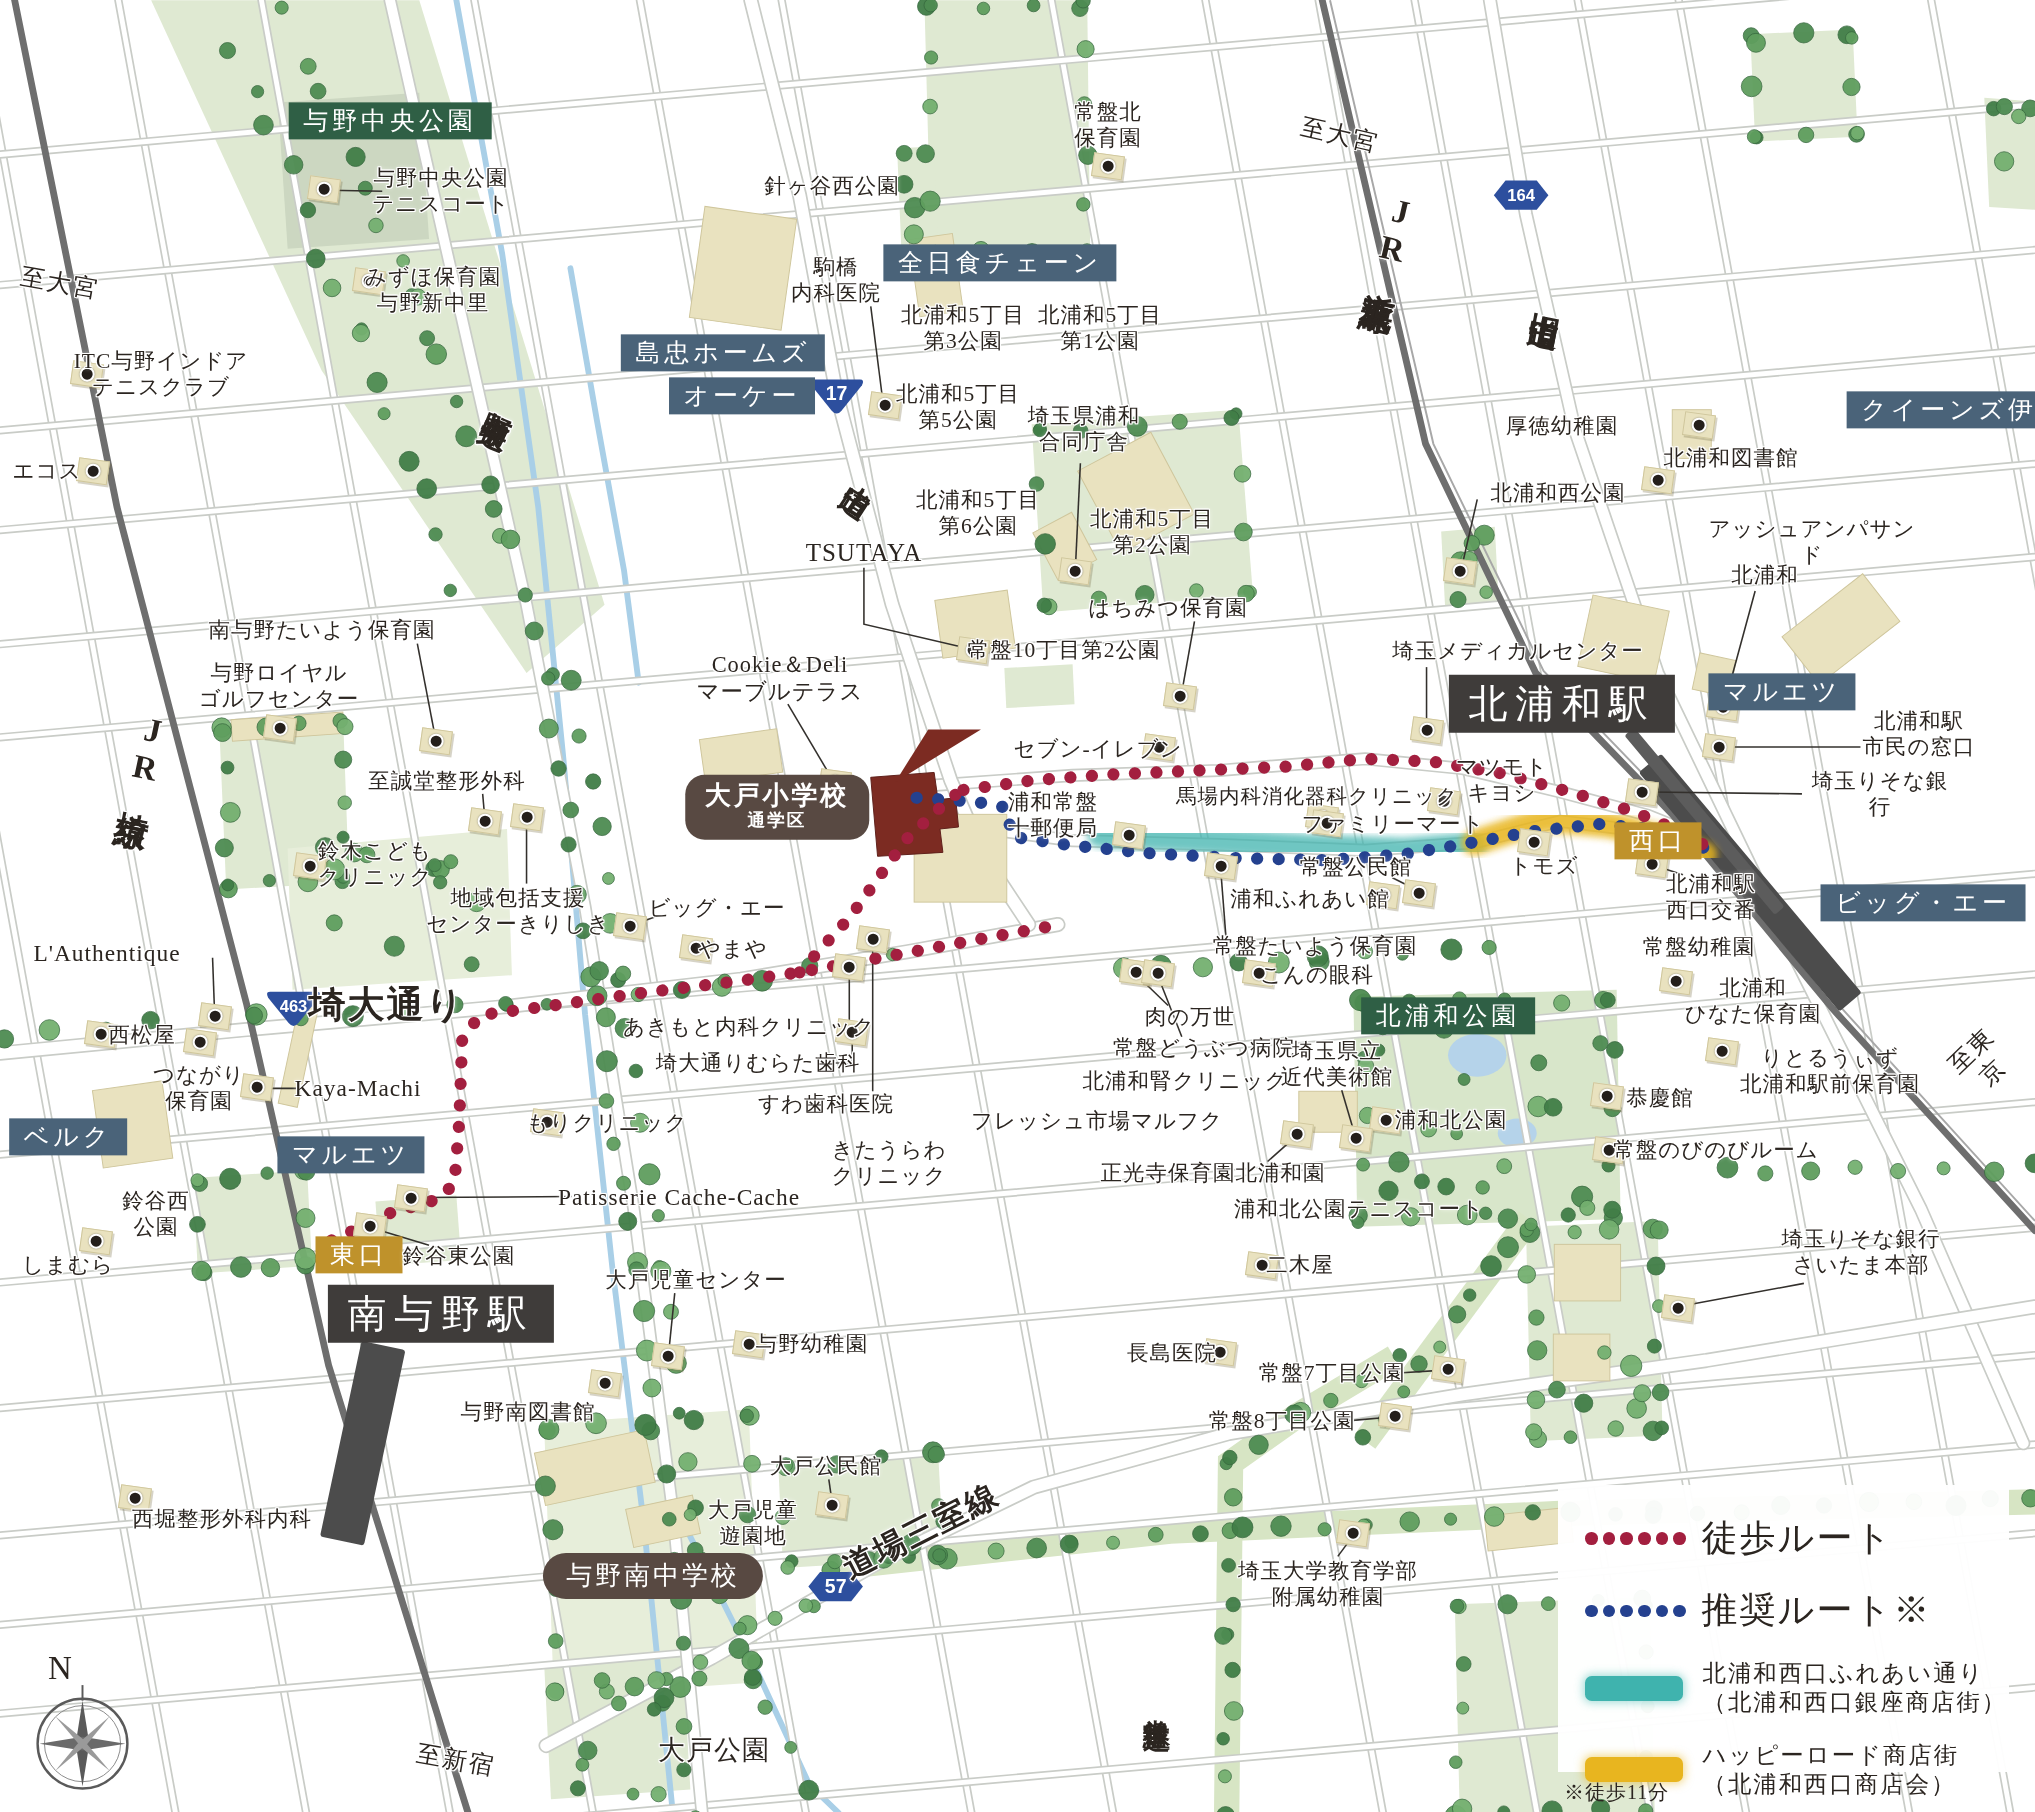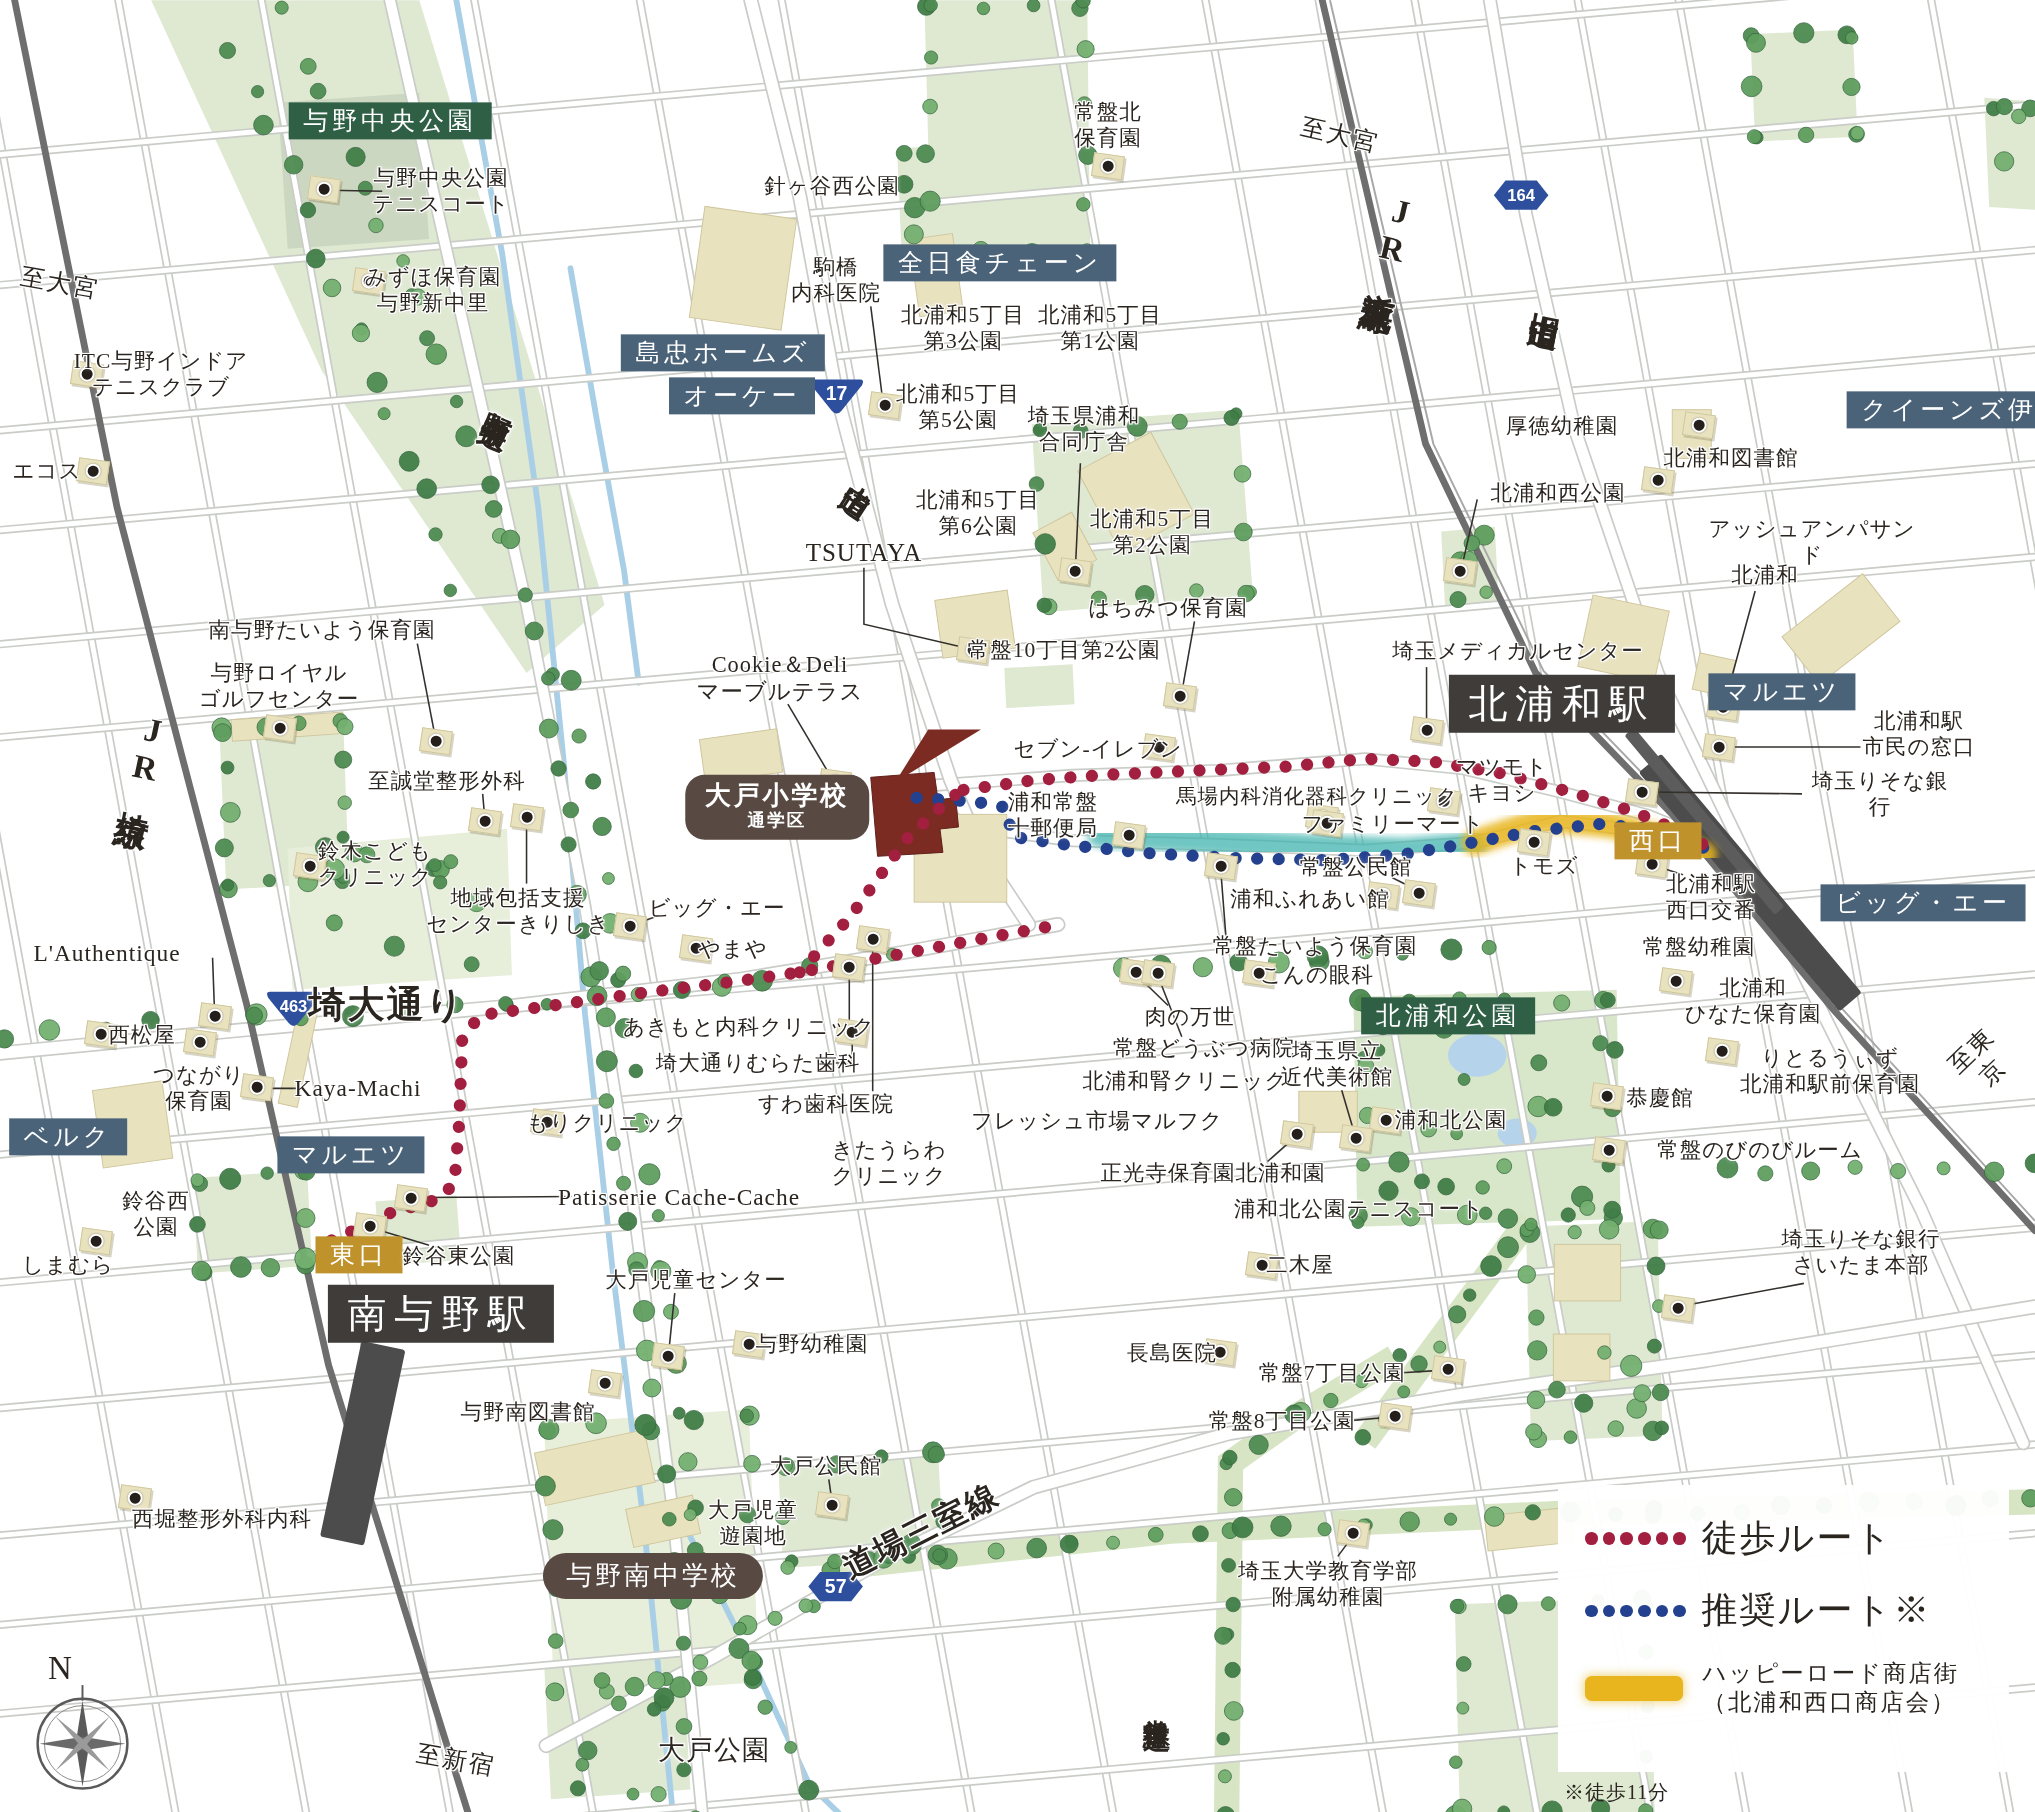--- a/index.html
+++ b/index.html
@@ -928,21 +928,21 @@
       <div class="lbl" style="left: 1880px; top: 794px;">埼玉りそな銀行</div>
       <div class="badge blue" style="left: 1923px; top: 903px;">ビッグ・エー</div>
       <div class="lbl" style="left: 1711px; top: 897px;">北浦和駅
 西口交番</div>
       <div class="lbl" style="left: 1699px; top: 947px;">常盤幼稚園</div>
       <div class="lbl" style="left: 1753px; top: 1001px;">北浦和
 ひなた保育園</div>
       <div class="lbl" style="left: 1830px; top: 1071px;">りとるうぃず
 北浦和駅前保育園</div>
       <div class="lbl" style="left: 1660px; top: 1098px;">恭慶館</div>
-      <div class="lbl" style="left: 1716px; top: 1150px; margin-left: 44px;">常盤のびのびルーム</div>
+      <div class="lbl" style="left: 1716px; top: 1150px;">常盤のびのびルーム</div>
       <div class="lbl" style="left: 1861px; top: 1252px;">埼玉りそな銀行
 さいたま本部</div>
       <div class="badge green" style="left: 1448px; top: 1016px;">北浦和公園</div>
       <div class="lbl" style="left: 1451px; top: 1120px;">浦和北公園</div>
       <div class="lbl" style="left: 1317px; top: 975px;">こんの眼科</div>
       <div class="lbl" style="left: 1315px; top: 946px;">常盤たいよう保育園</div>
       <div class="lbl" style="left: 1190px; top: 1017px;">肉の万世</div>
       <div class="lbl" style="left: 1204px; top: 1048px;">常盤どうぶつ病院</div>
       <div class="lbl" style="left: 1185px; top: 1081px;">北浦和腎クリニック</div>
       <div class="lbl" style="left: 1097px; top: 1121px;">フレッシュ市場マルフク</div>
@@ -1037,20 +1037,25 @@
           <i></i>
           <i></i>
           <i></i>
           <i></i>
           <i></i>
           <i></i>
         </span>
       <span class="leg-label">推奨ルート※</span>
     </div>
     <div class="leg-row">
+      <span class="leg-bar teal"></span>
+      <span class="leg-label sm">北浦和西口ふれあい通り
+（北浦和西口銀座商店街）</span>
+    </div>
+    <div class="leg-row">
       <span class="leg-bar yellow"></span>
       <span class="leg-label sm">ハッピーロード商店街
 （北浦和西口商店会）</span>
     </div>
   </div>
   <div id="note">※徒歩11分</div>
 </div>
 
 
 </body></html>

